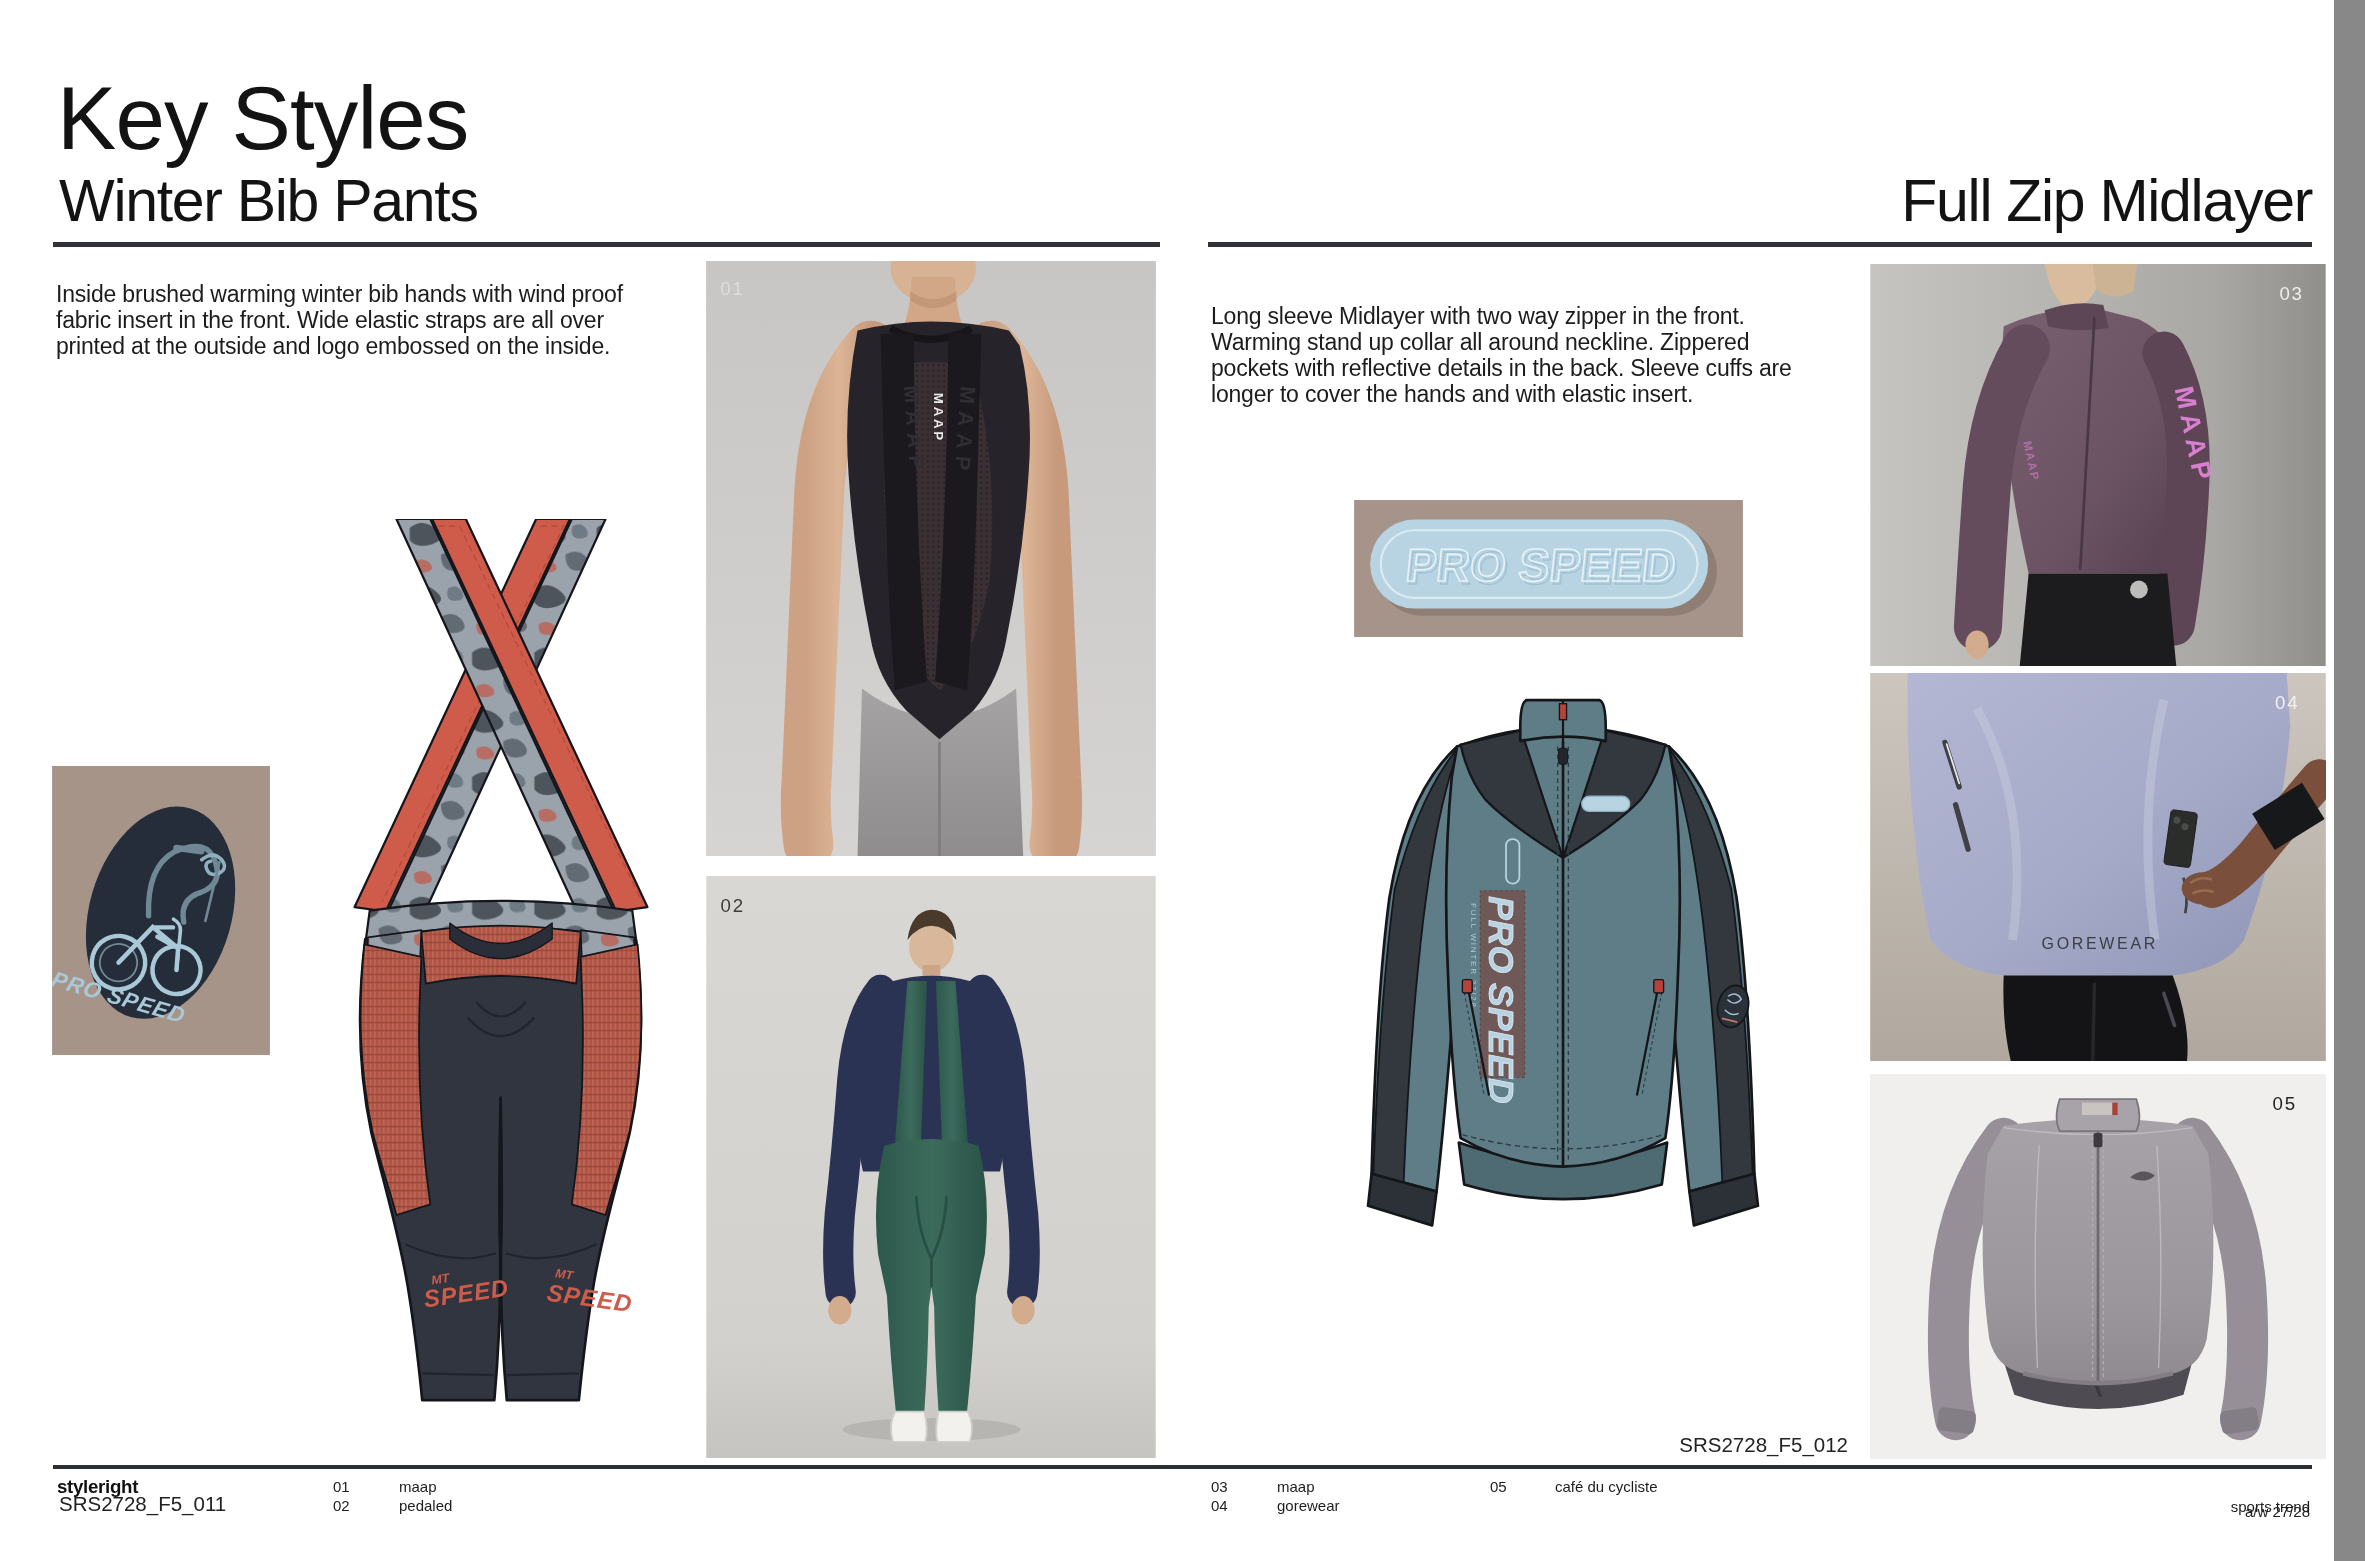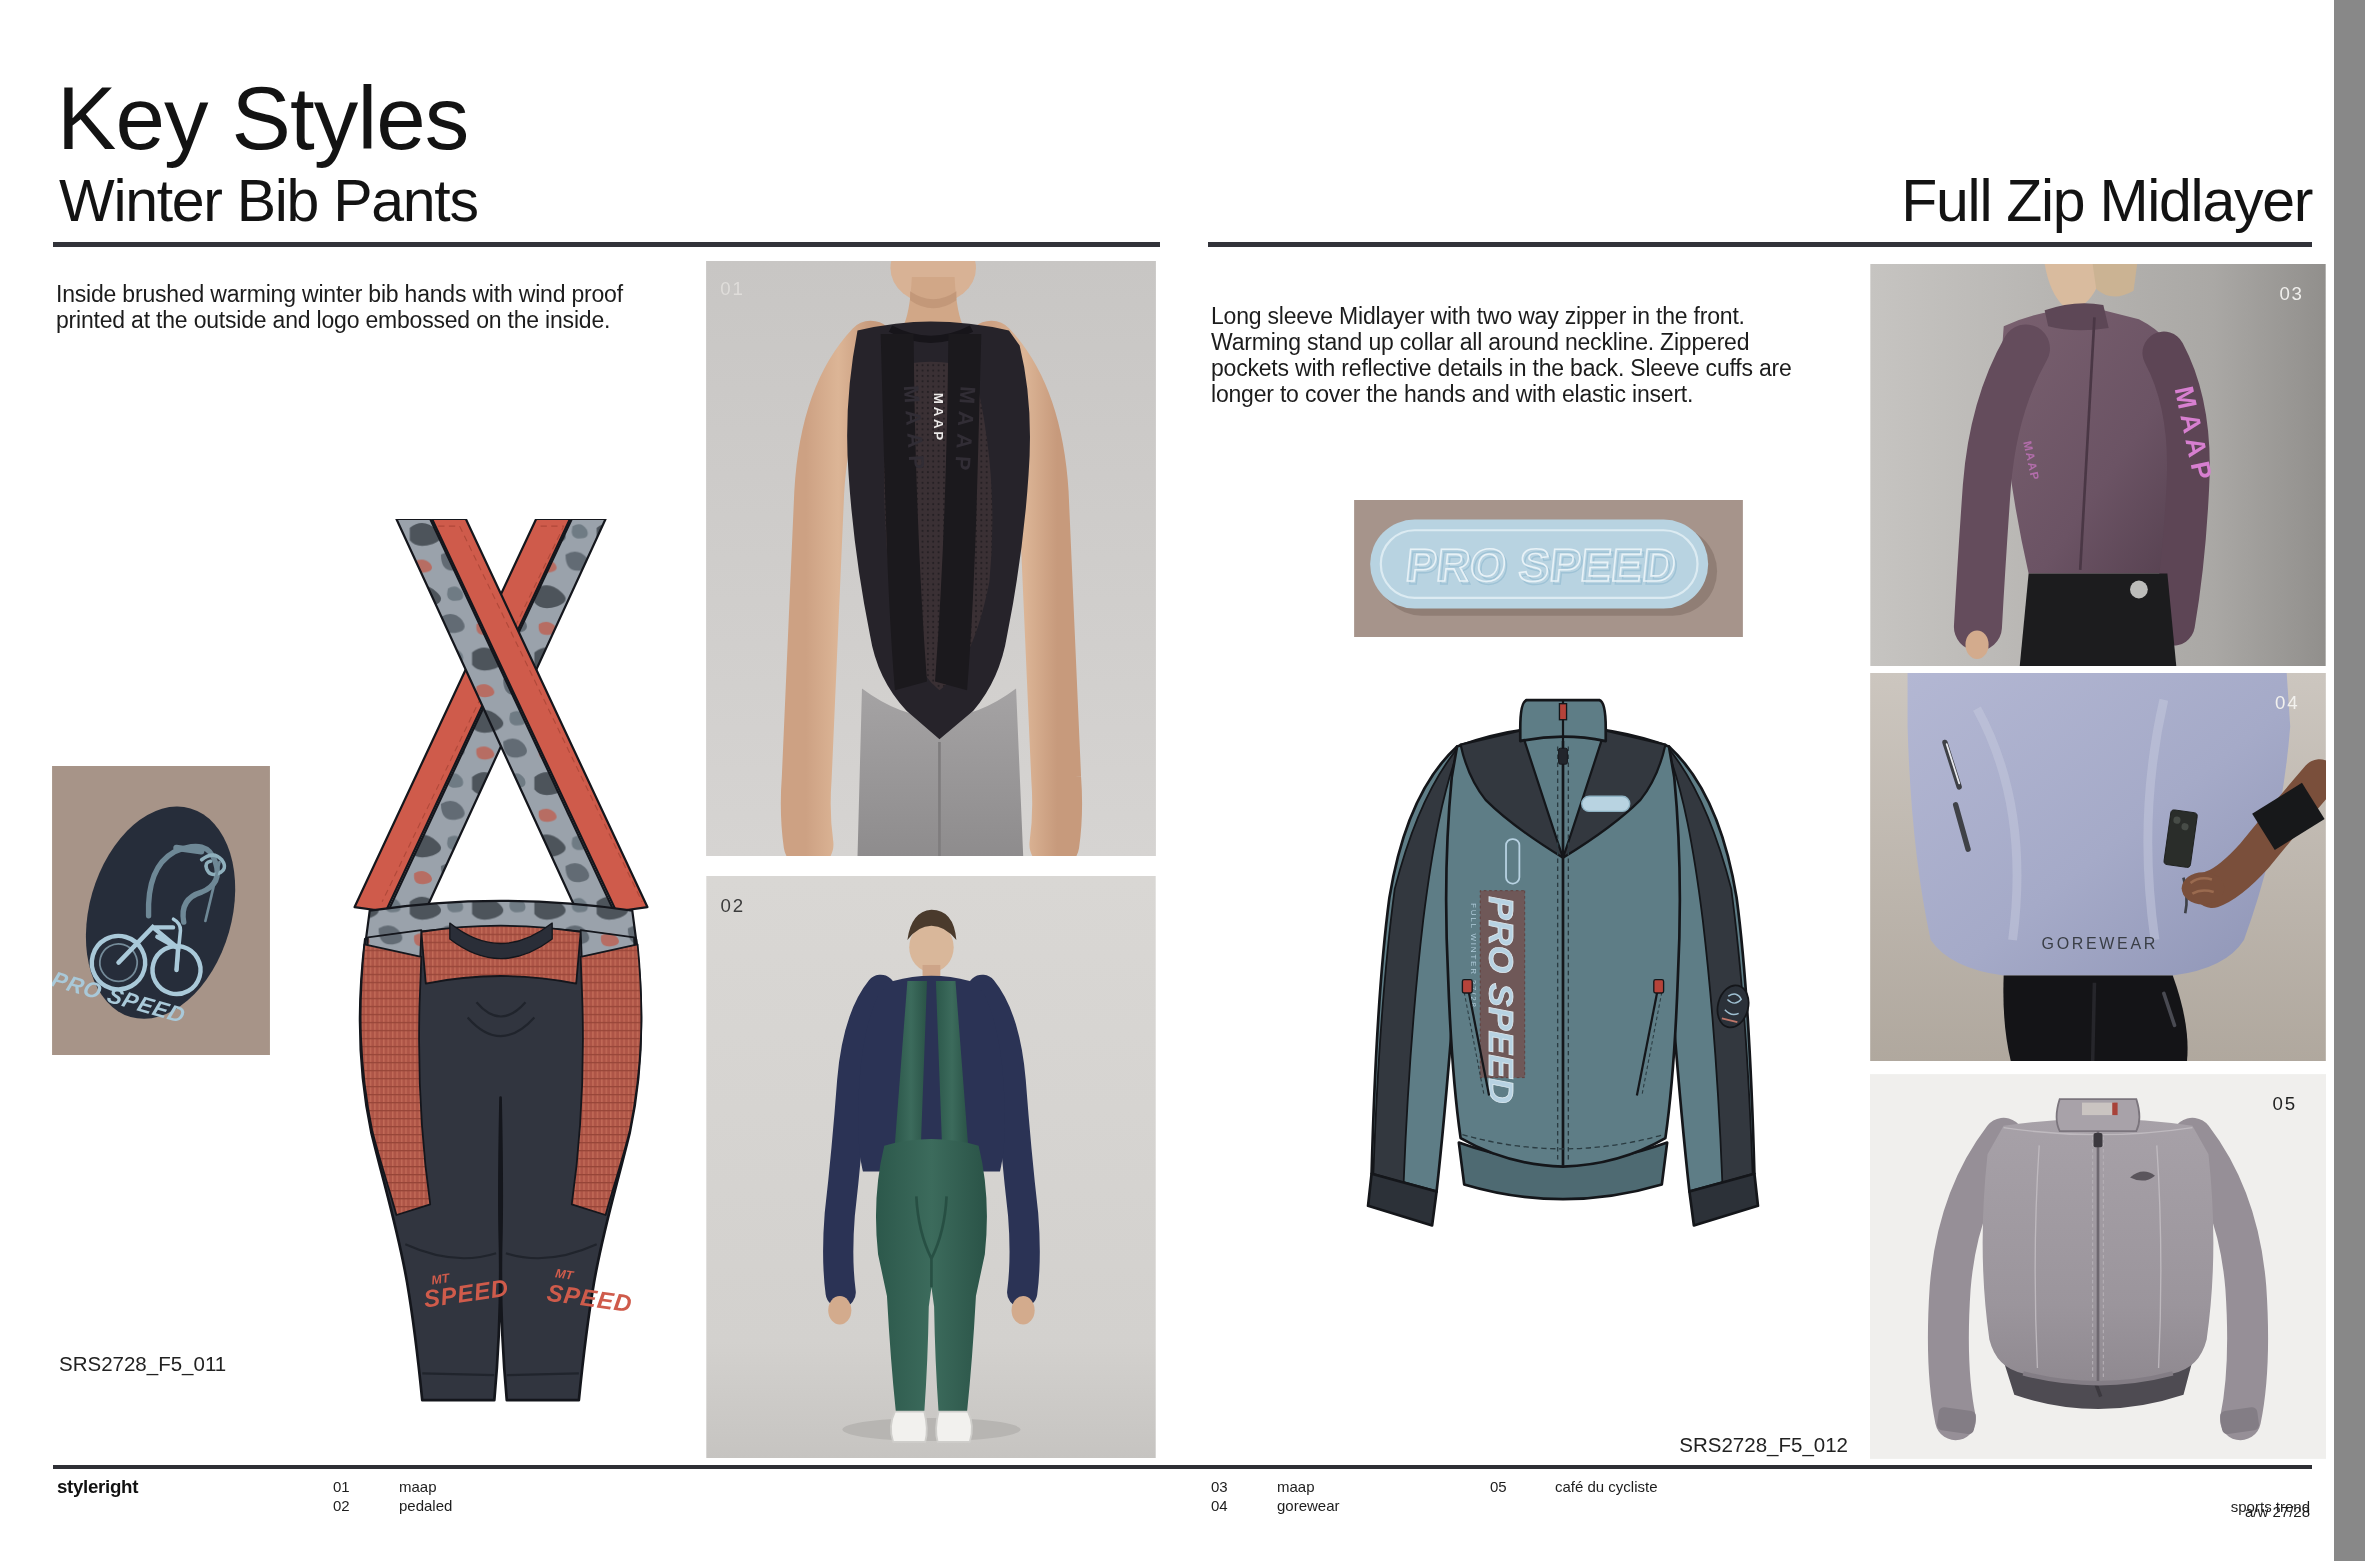--- a/index.html
+++ b/index.html
@@ -13,41 +13,42 @@
   .right-title{left:1386px;top:172px;width:926px;text-align:right;font-size:59px;line-height:1;letter-spacing:-1.3px;color:#131313;}
   .rule{background:#32333a;height:4.5px;}
   .rule-left{left:53px;top:242px;width:1107px;}
   .rule-right{left:1208px;top:242px;width:1104px;}
   .desc{font-size:23px;line-height:26px;letter-spacing:-0.2px;color:#1c1c1c;}
   .desc-left{left:56px;top:281px;width:641px;}
   .desc-right{left:1211px;top:303px;width:677px;}
   .photo{overflow:hidden;}
   .photo svg{display:block;}
   .doc-code{font-size:20.5px;color:#222;}
-  .doc-code-left{left:59px;top:1352px;}
+  .doc-code-left{left:59px;top:1492px;}
   .doc-code-right{left:1603px;top:1433px;width:245px;text-align:right;}
   .footer-rule{left:53px;top:1465px;width:2259px;height:3.6px;background:#2e2f35;}
   .brand{left:57px;top:1476px;font-size:18.7px;font-weight:bold;letter-spacing:-0.3px;color:#111;}
   .cr{font-size:15px;color:#1d1d1d;line-height:1;}
   .season{left:2087px;top:1479px;width:223px;text-align:right;font-size:15px;color:#1d1d1d;margin-top:24px;}
   .trend{left:2087px;top:1498px;width:223px;text-align:right;font-size:15px;color:#1d1d1d;}
 </style>
 </head>
 <body>
 
 <div id="canvas">
 
   <div class="abs title">Key Styles</div>
   <div class="abs subtitle">Winter Bib Pants</div>
   <div class="abs right-title">Full Zip Midlayer</div>
   <div class="abs rule rule-left"></div>
   <div class="abs rule rule-right"></div>
 
   <div class="abs desc desc-left">
     <div>Inside brushed warming winter bib hands with wind proof</div>
+    <div>fabric insert in the front. Wide elastic straps are all over</div>
     <div>printed at the outside and logo embossed on the inside.</div>
   </div>
   <div class="abs desc desc-right">
     <div>Long sleeve Midlayer with two way zipper in the front.</div>
     <div>Warming stand up collar all around neckline. Zippered</div>
     <div>pockets with reflective details in the back. Sleeve cuffs are</div>
     <div>longer to cover the hands and with elastic insert.</div>
   </div>
 
   <div class="abs" style="left:52px;top:766px;">

